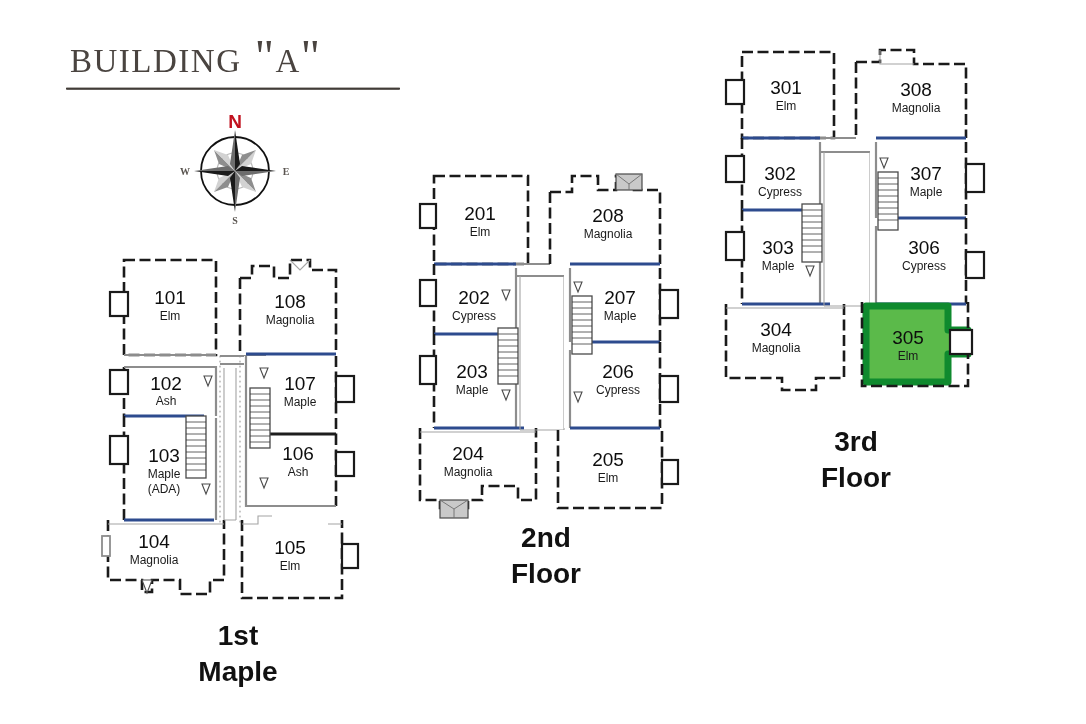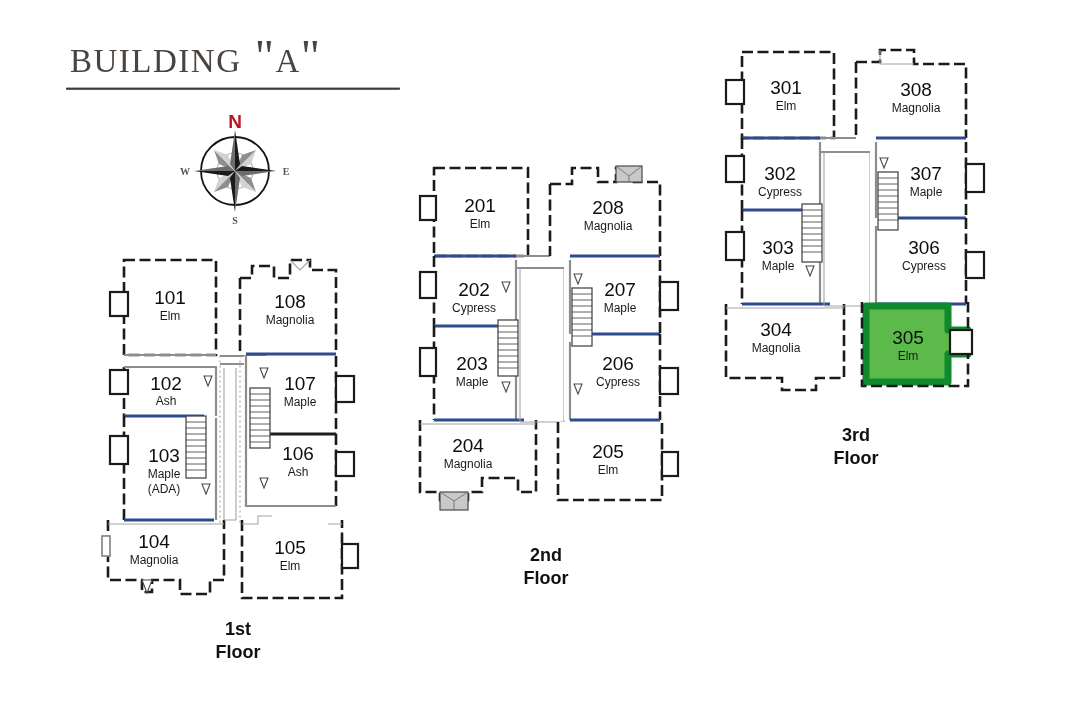--- a/index.html
+++ b/index.html
@@ -60,35 +60,35 @@
   .compass-n {
     font-family: "Liberation Sans", sans-serif;
     font-size: 19px;
     font-weight: bold;
     fill: #c1121f;
   }
 
   
   .floor-group { position: absolute; }
   #floor-1 { left: 94px;  top: 248px; }
-  #floor-2 { left: 412px; top: 156px; }
+  #floor-2 { left: 412px; top: 164px; }
   #floor-3 { left: 716px; top: 38px;  }
 
   .floor-caption {
     position: absolute;
     text-align: center;
     font-family: "Liberation Sans", sans-serif;
     font-weight: bold;
-    font-size: 18px;
+    font-size: 28px;
     line-height: 1.28;
     color: #111111;
     white-space: pre-line;
   }
   #caption-1 { left: 150px; top: 618px; width: 176px; }
-  #caption-2 { left: 458px; top: 520px; width: 176px; margin-top: 24px; }
+  #caption-2 { left: 458px; top: 520px; width: 176px; }
   #caption-3 { left: 768px; top: 424px; width: 176px; }
 
   
   .plan { display: block; }
   .wall-ext {
     fill: none;
     stroke: #1a1a1a;
     stroke-width: 2.6;
     stroke-dasharray: 11 4.5;
     stroke-linejoin: miter;
@@ -526,19 +526,19 @@
         <g>
           <rect class="stair-box" x="162" y="134" width="20" height="58"></rect>
           <path class="stair-tread" d="M162 140 H182 M162 146 H182 M162 152 H182 M162 158 H182 M162 164 H182 M162 170 H182 M162 176 H182 M162 182 H182"></path>
         </g>
         <path class="door-swing" d="M164 120 L172 120 L168 130 Z"></path>
       </g>
     </svg>
   </div>
 
   <div class="floor-caption" id="caption-1">1st
-Floor</div>
+Maple</div>
   <div class="floor-caption" id="caption-2">2nd
 Floor</div>
   <div class="floor-caption" id="caption-3">3rd
 Floor</div>
 
 </div>
 
 </body></html>

